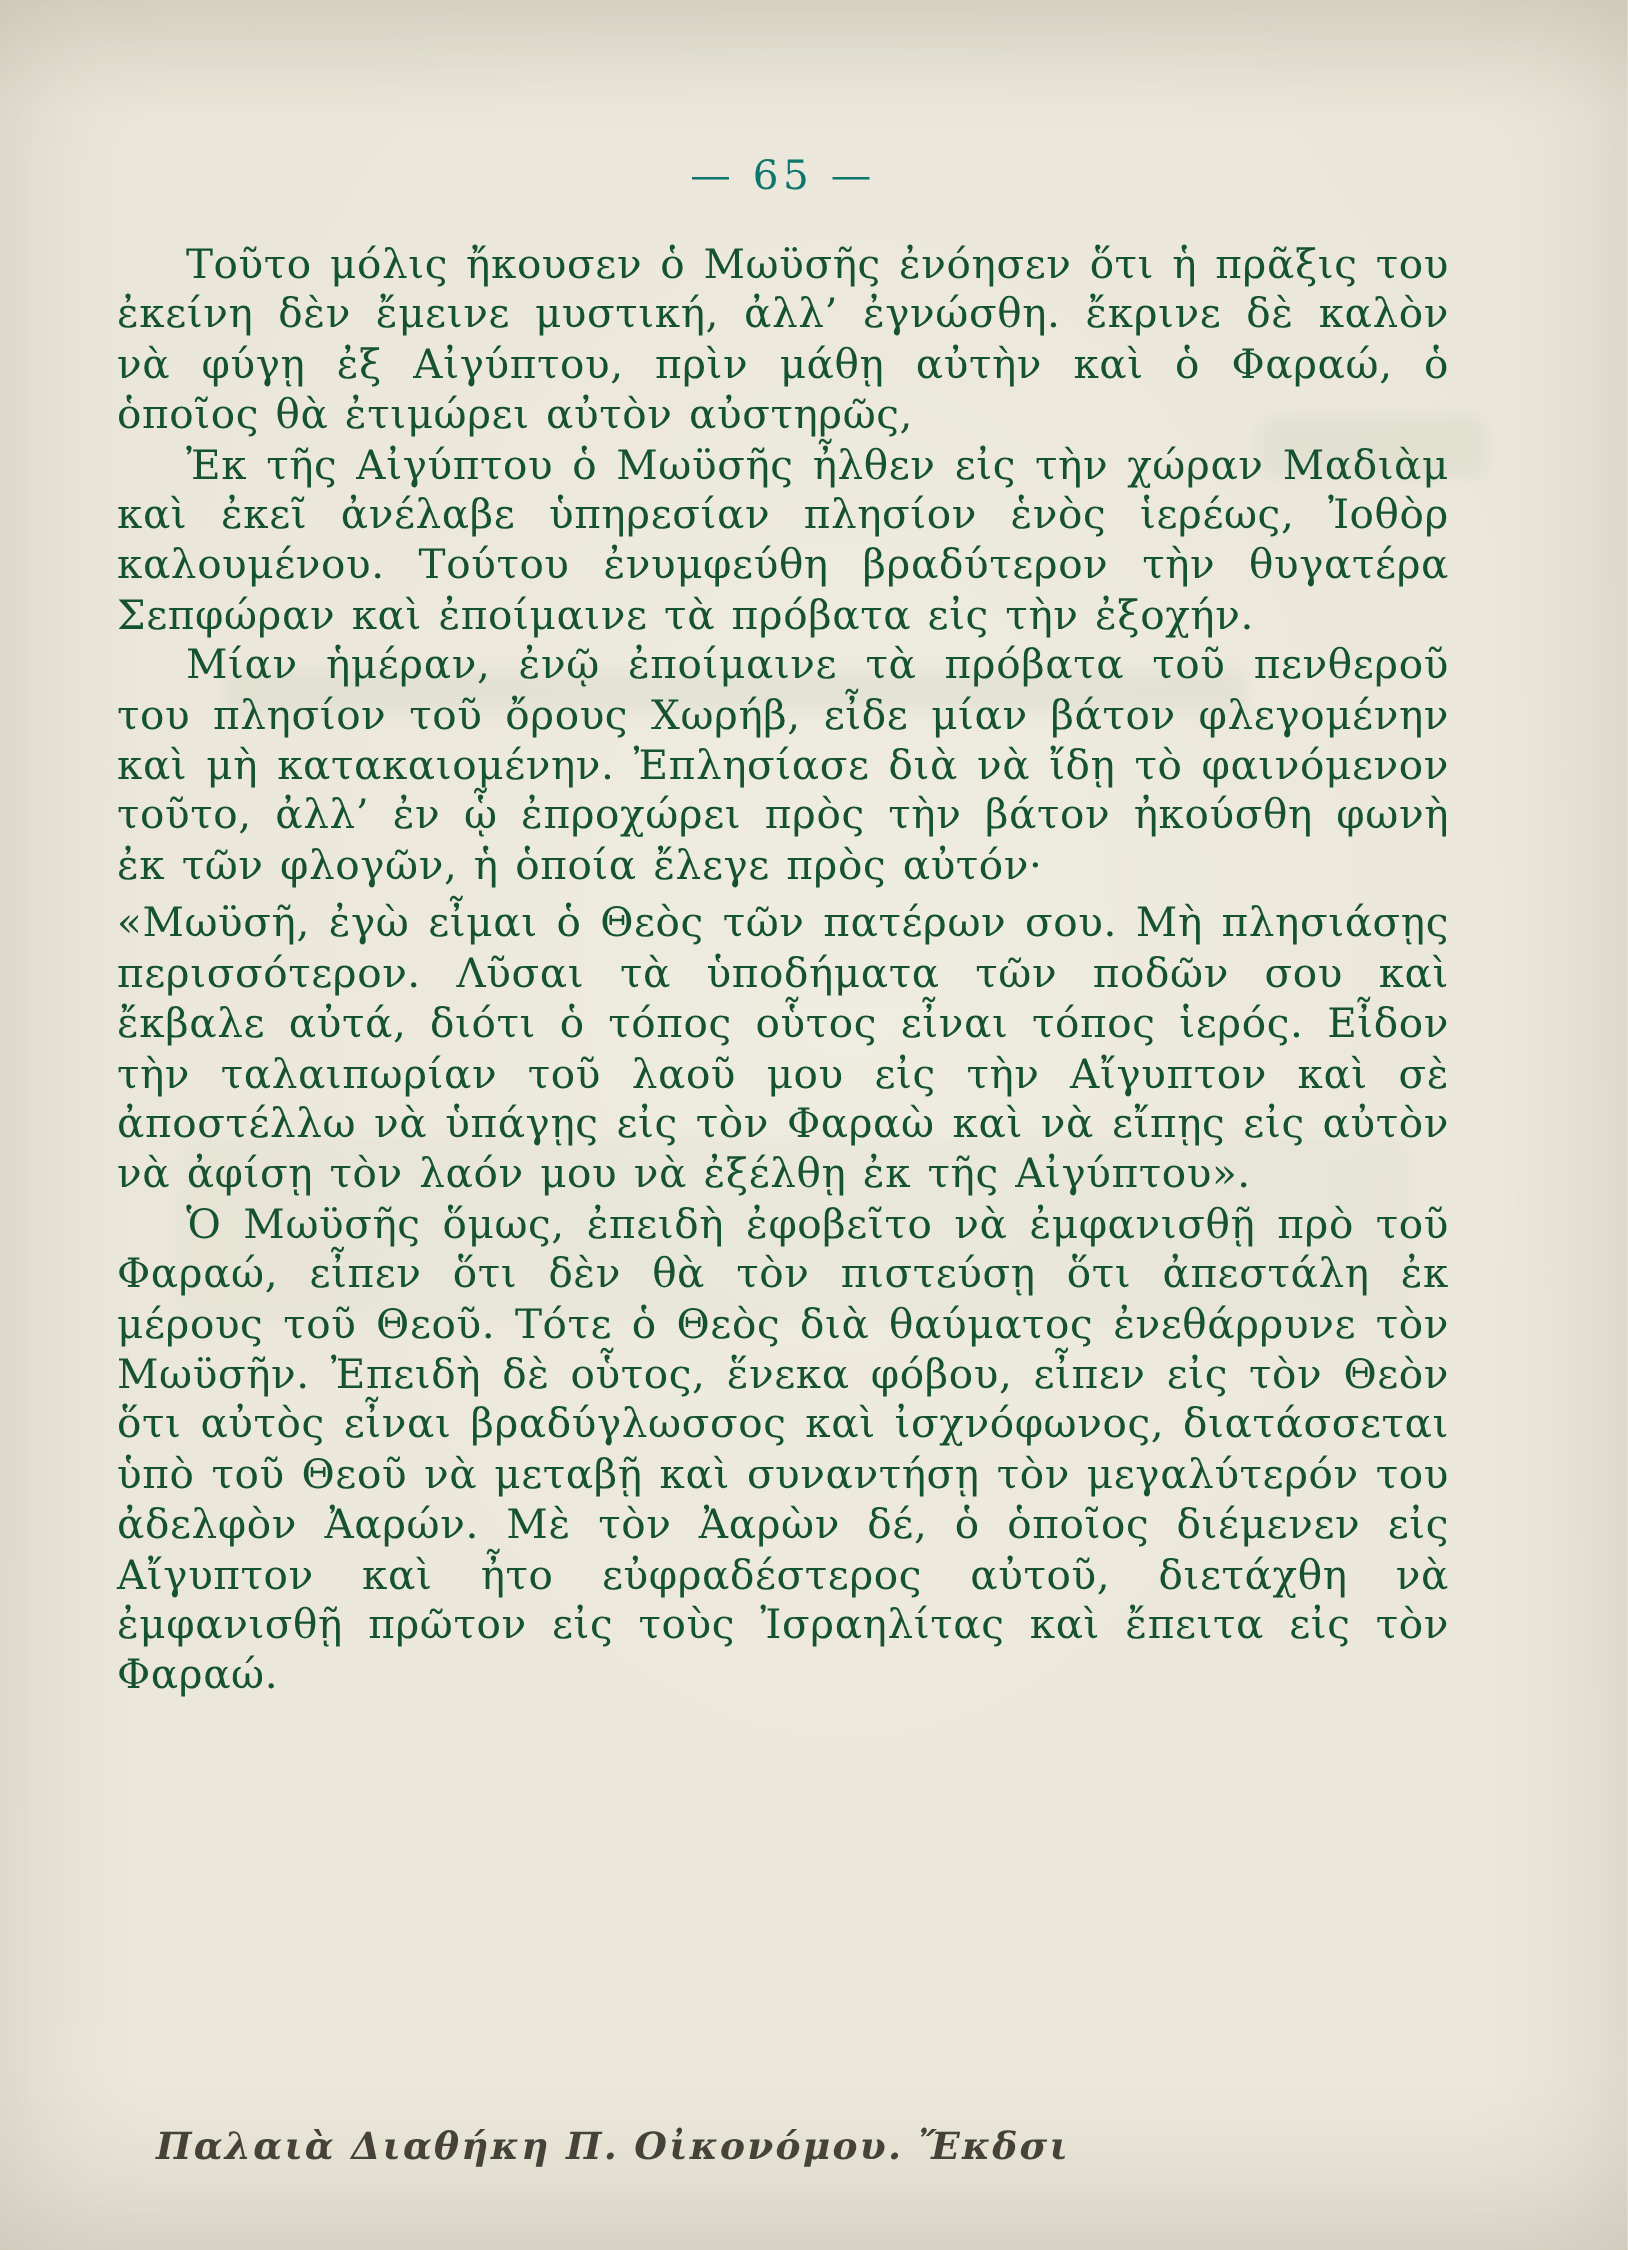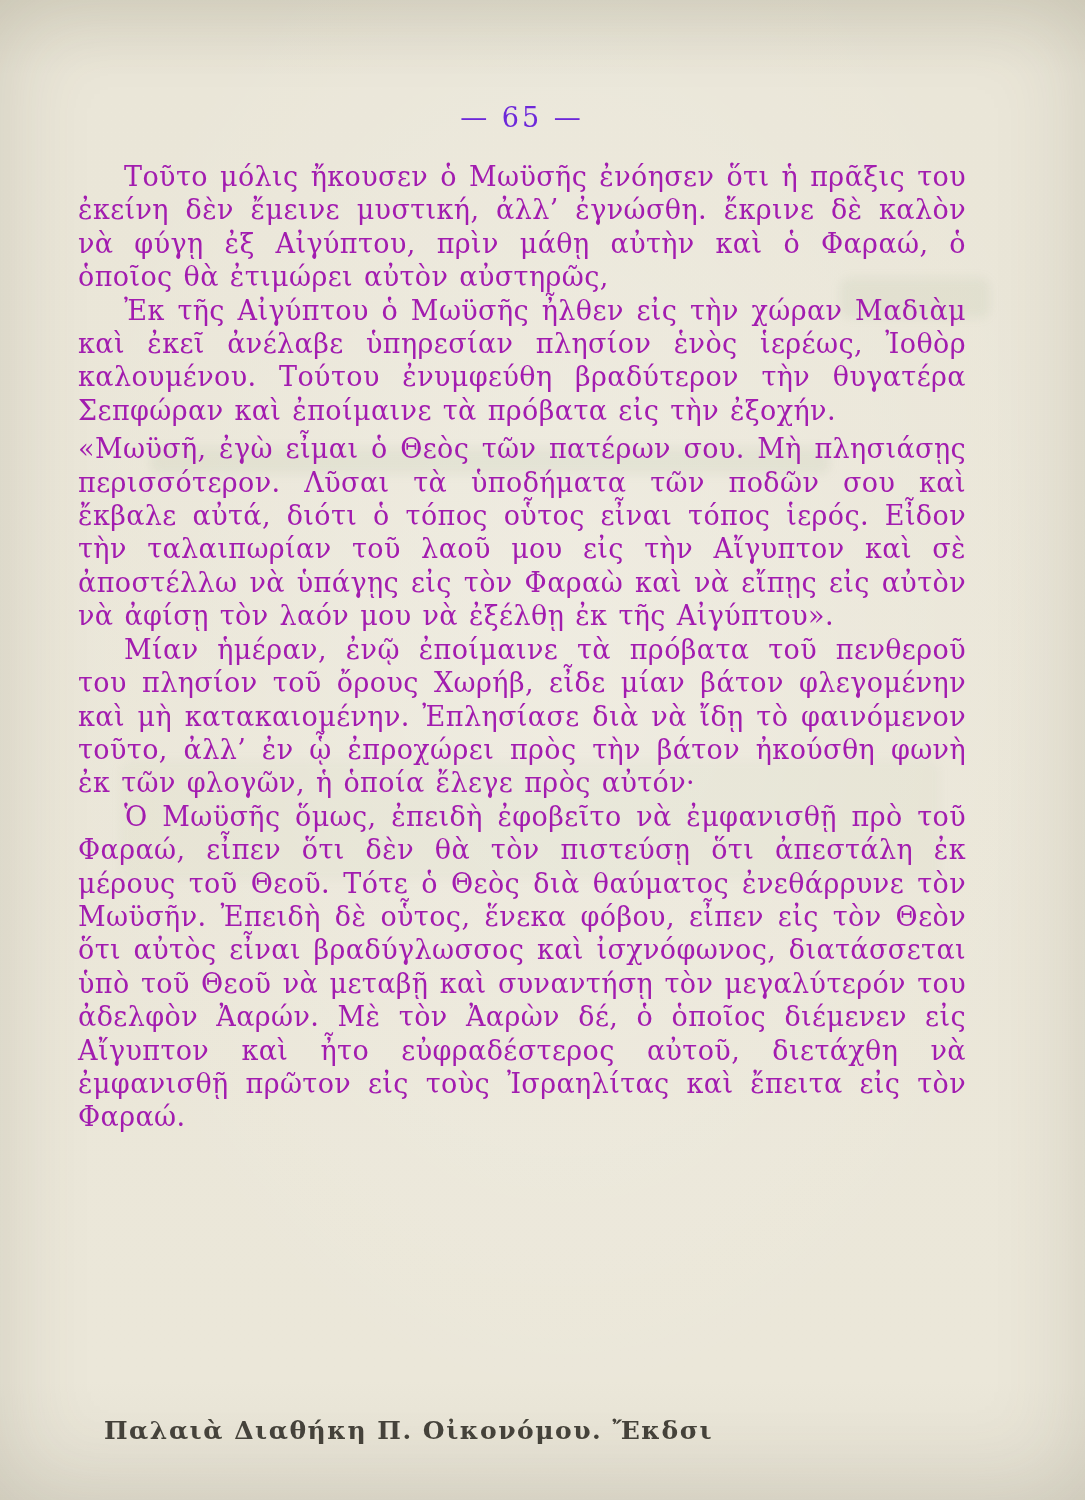--- a/index.html
+++ b/index.html
@@ -23,47 +23,48 @@
     box-shadow: inset 0 0 90px rgba(90, 85, 60, 0.18);
   }
   .page-number {
     position: absolute;
     top: 102px;
     left: 78px;
     width: 888px;
     text-align: center;
     font-size: 27px;
     letter-spacing: 3px;
-    color: #6d28d9;
+    color: #0f766e;
   }
   .text-block {
     position: absolute;
     top: 160px;
     left: 78px;
     width: 888px;
     font-size: 27px;
     line-height: 33.4px;
     text-align: justify;
     letter-spacing: 0.4px;
     word-spacing: 2px;
-    color: #a21caf;
+    color: #14532d;
   }
   .para {
     margin: 0;
     text-indent: 46px;
   }
   .para.quote {
     text-indent: 0;
     margin-top: 5px;
   }
   .colophon {
     position: absolute;
     left: 104px;
     top: 1416px;
     font-size: 25px;
+    font-style: italic;
     font-weight: bold;
     letter-spacing: 1.5px;
     color: #45423a;
   }
   
   .bleed {
     position: absolute;
     pointer-events: none;
     filter: blur(5px);
     border-radius: 10px;
@@ -79,20 +80,20 @@
 
   <div class="bleed bleed-1"></div>
   <div class="bleed bleed-2"></div>
   <div class="bleed bleed-3"></div>
 
   <div class="page-number">— 65 —</div>
 
   <main class="text-block">
     <p class="para">Τοῦτο μόλις ἤκουσεν ὁ Μωϋσῆς ἐνόησεν ὅτι ἡ πρᾶξις του ἐκείνη δὲν ἔμεινε μυστική, ἀλλ’ ἐγνώσθη. ἔκρινε δὲ καλὸν νὰ φύγῃ ἐξ Αἰγύπτου, πρὶν μάθῃ αὐτὴν καὶ ὁ Φαραώ, ὁ ὁποῖος θὰ ἐτιμώρει αὐτὸν αὐστηρῶς,</p>
     <p class="para">Ἐκ τῆς Αἰγύπτου ὁ Μωϋσῆς ἦλθεν εἰς τὴν χώραν Μαδιὰμ καὶ ἐκεῖ ἀνέλαβε ὑπηρεσίαν πλησίον ἑνὸς ἱερέως, Ἰοθὸρ καλουμένου. Τούτου ἐνυμφεύθη βραδύτερον τὴν θυγατέρα Σεπφώραν καὶ ἐποίμαινε τὰ πρόβατα εἰς τὴν ἐξοχήν.</p>
+    <p class="para">Μίαν ἡμέραν, ἐνῷ ἐποίμαινε τὰ πρόβατα τοῦ πενθεροῦ του πλησίον τοῦ ὄρους Χωρήβ, εἶδε μίαν βάτον φλεγομένην καὶ μὴ κατακαιομένην. Ἐπλησίασε διὰ νὰ ἴδῃ τὸ φαινόμενον τοῦτο, ἀλλ’ ἐν ᾧ ἐπροχώρει πρὸς τὴν βάτον ἠκούσθη φωνὴ ἐκ τῶν φλογῶν, ἡ ὁποία ἔλεγε πρὸς αὐτόν·</p>
     <p class="para quote">«Μωϋσῆ, ἐγὼ εἶμαι ὁ Θεὸς τῶν πατέρων σου. Μὴ πλησιάσῃς περισσότερον. Λῦσαι τὰ ὑποδήματα τῶν ποδῶν σου καὶ ἔκβαλε αὐτά, διότι ὁ τόπος οὗτος εἶναι τόπος ἱερός. Εἶδον τὴν ταλαιπωρίαν τοῦ λαοῦ μου εἰς τὴν Αἴγυπτον καὶ σὲ ἀποστέλλω νὰ ὑπάγῃς εἰς τὸν Φαραὼ καὶ νὰ εἴπῃς εἰς αὐτὸν νὰ ἀφίσῃ τὸν λαόν μου νὰ ἐξέλθῃ ἐκ τῆς Αἰγύπτου».</p>
-    <p class="para">Μίαν ἡμέραν, ἐνῷ ἐποίμαινε τὰ πρόβατα τοῦ πενθεροῦ του πλησίον τοῦ ὄρους Χωρήβ, εἶδε μίαν βάτον φλεγομένην καὶ μὴ κατακαιομένην. Ἐπλησίασε διὰ νὰ ἴδῃ τὸ φαινόμενον τοῦτο, ἀλλ’ ἐν ᾧ ἐπροχώρει πρὸς τὴν βάτον ἠκούσθη φωνὴ ἐκ τῶν φλογῶν, ἡ ὁποία ἔλεγε πρὸς αὐτόν·</p>
     <p class="para">Ὁ Μωϋσῆς ὅμως, ἐπειδὴ ἐφοβεῖτο νὰ ἐμφανισθῇ πρὸ τοῦ Φαραώ, εἶπεν ὅτι δὲν θὰ τὸν πιστεύσῃ ὅτι ἀπεστάλη ἐκ μέρους τοῦ Θεοῦ. Τότε ὁ Θεὸς διὰ θαύματος ἐνεθάρρυνε τὸν Μωϋσῆν. Ἐπειδὴ δὲ οὗτος, ἕνεκα φόβου, εἶπεν εἰς τὸν Θεὸν ὅτι αὐτὸς εἶναι βραδύγλωσσος καὶ ἰσχνόφωνος, διατάσσεται ὑπὸ τοῦ Θεοῦ νὰ μεταβῇ καὶ συναντήσῃ τὸν μεγαλύτερόν του ἀδελφὸν Ἀαρών. Μὲ τὸν Ἀαρὼν δέ, ὁ ὁποῖος διέμενεν εἰς Αἴγυπτον καὶ ἦτο εὐφραδέστερος αὐτοῦ, διετάχθη νὰ ἐμφανισθῇ πρῶτον εἰς τοὺς Ἰσραηλίτας καὶ ἔπειτα εἰς τὸν Φαραώ.</p>
   </main>
 
   <footer class="colophon">Παλαιὰ Διαθήκη Π. Οἰκονόμου. Ἔκδσι</footer>
 
 </div>
 
 </body></html>

